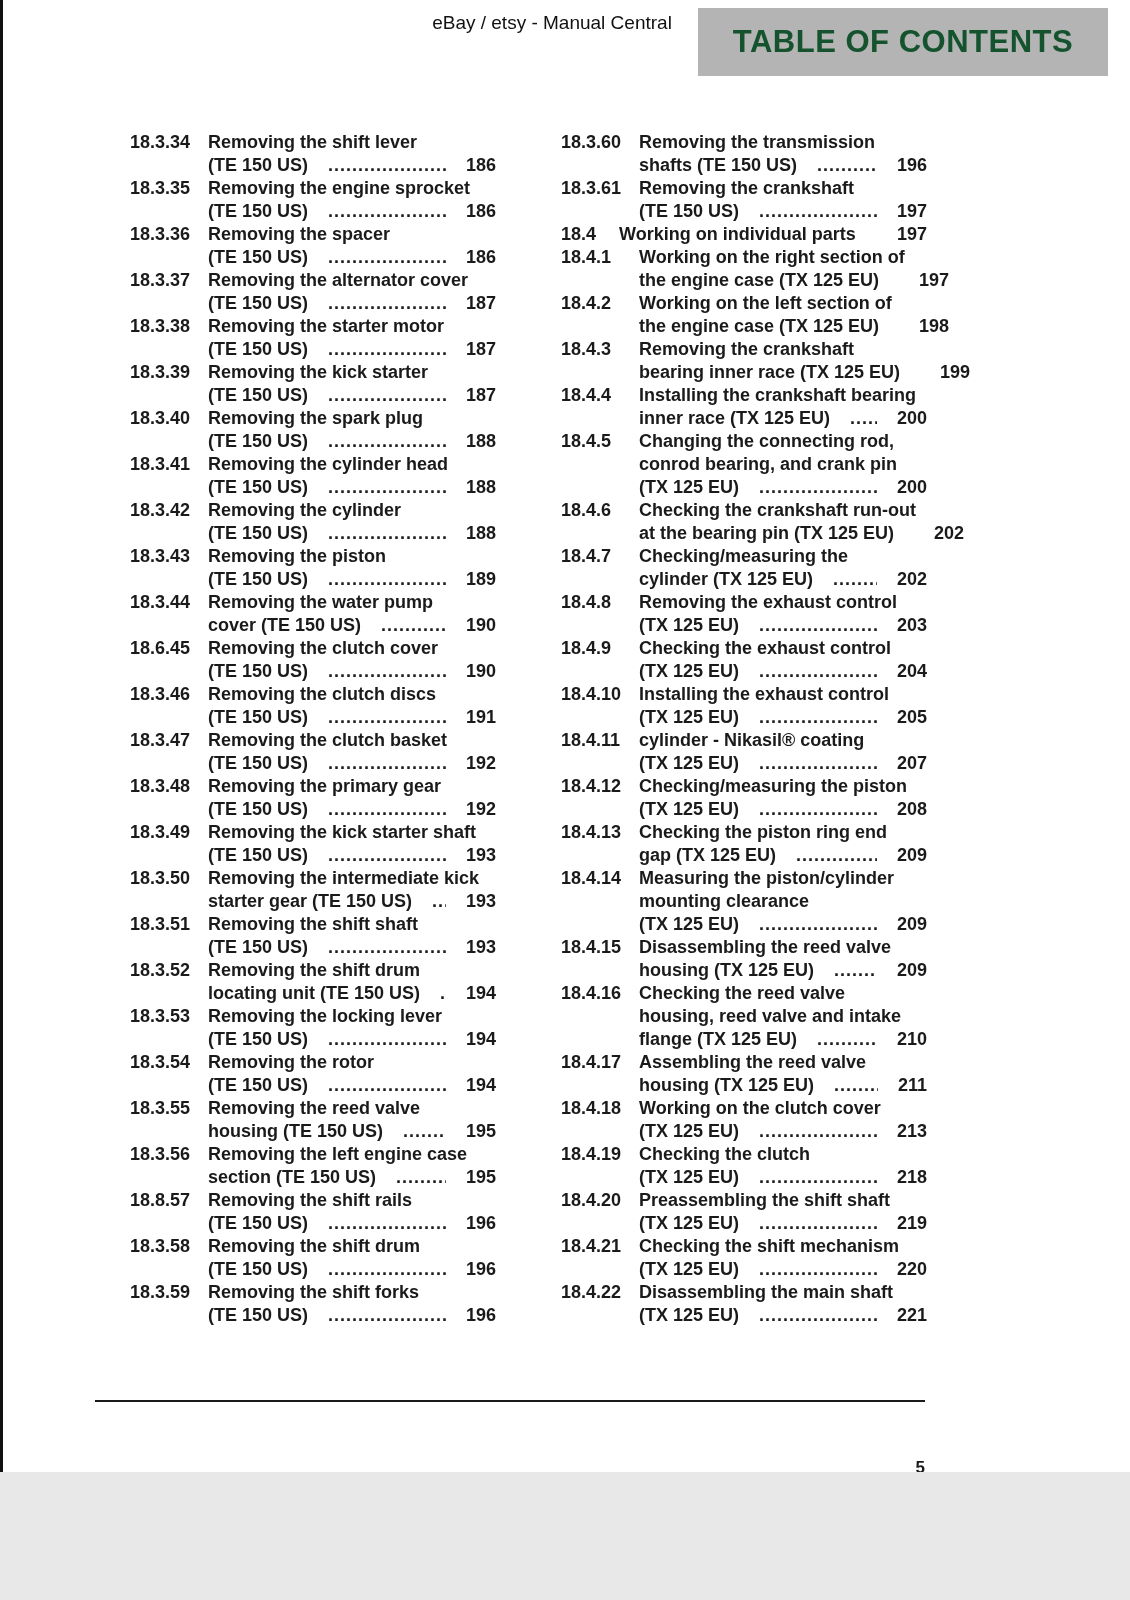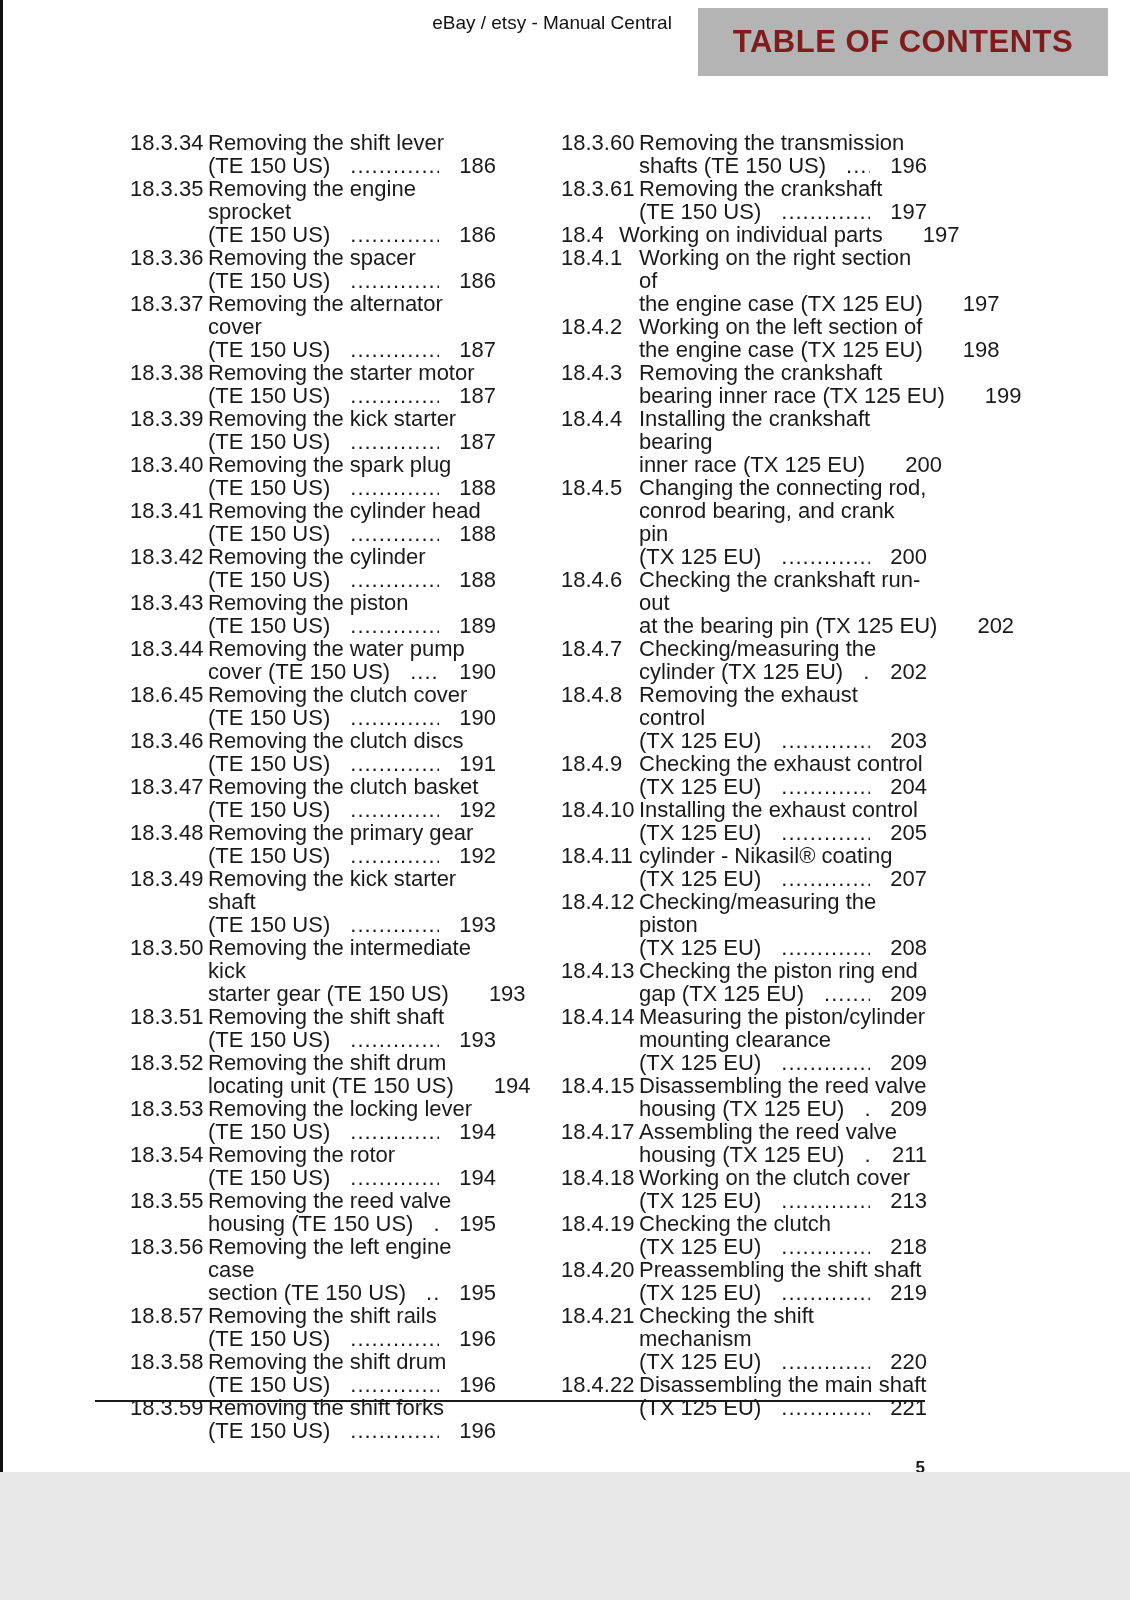--- a/index.html
+++ b/index.html
@@ -34,34 +34,35 @@
     width: 410px; height: 68px;
     background: #b4b4b4;
     display: flex;
     align-items: center;
     justify-content: center;
   }
   .banner span {
     font-size: 31px;
     font-weight: 700;
     letter-spacing: 0.5px;
-    color: #7f1d1d;
+    color: #14532d;
     white-space: nowrap;
   }
   .toc {
     position: absolute;
     top: 131px; left: 130px;
     display: flex;
     gap: 65px;
   }
   .toc-col { width: 366px; }
   .entry {
     display: flex;
-    font-size: 22px;
+    font-size: 18px;
     line-height: 23px;
+    font-weight: bold;
   }
   .num { width: 78px; flex-shrink: 0; }
   .entry.level-2 .num { width: 58px; }
   .title { flex: 1; min-width: 0; }
   .line.last { display: flex; align-items: baseline; gap: 17px; }
   .t { white-space: nowrap; }
   .dots {
     flex: 1;
     overflow: hidden;
     white-space: nowrap;
@@ -591,20 +592,32 @@
     <div class="title">
             <div class="line">Disassembling the reed valve</div>
             <div class="line last">
               <span class="t">housing (TX 125 EU)</span>
               <span class="dots"></span>
               <span class="pg">209</span>
             </div>
           </div>
   </div>
         <div class="entry">
+    <div class="num">18.4.16</div>
+    <div class="title">
+            <div class="line">Checking the reed valve</div>
+            <div class="line">housing, reed valve and intake</div>
+            <div class="line last">
+              <span class="t">flange (TX 125 EU)</span>
+              <span class="dots"></span>
+              <span class="pg">210</span>
+            </div>
+          </div>
+  </div>
+        <div class="entry">
     <div class="num">18.4.17</div>
     <div class="title">
             <div class="line">Assembling the reed valve</div>
             <div class="line last">
               <span class="t">housing (TX 125 EU)</span>
               <span class="dots"></span>
               <span class="pg">211</span>
             </div>
           </div>
   </div>

